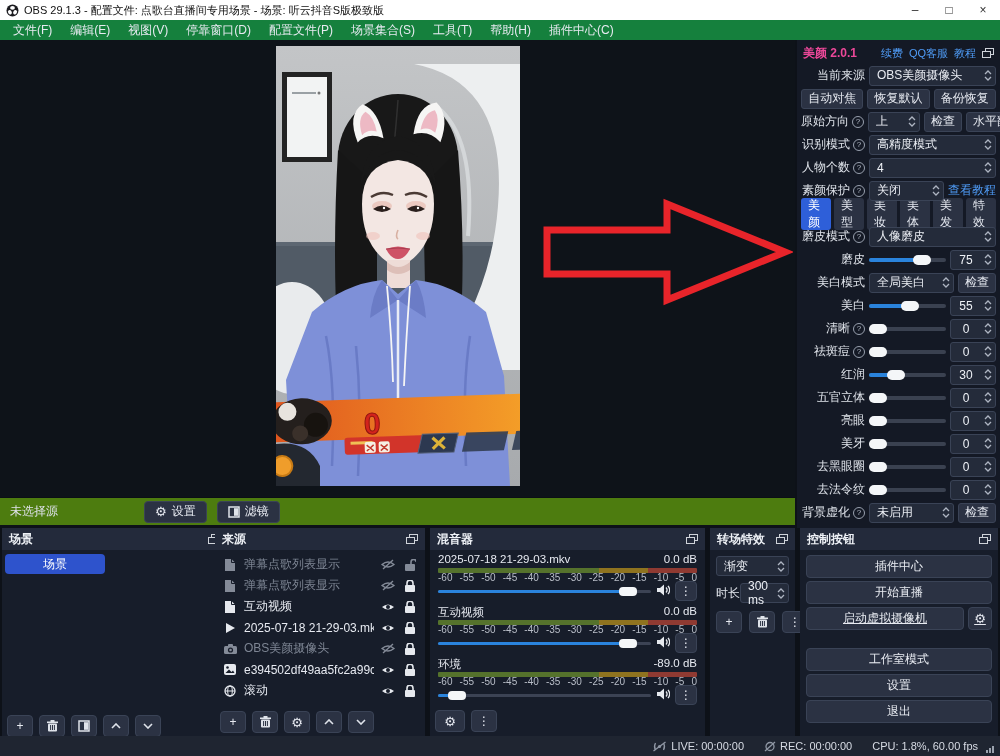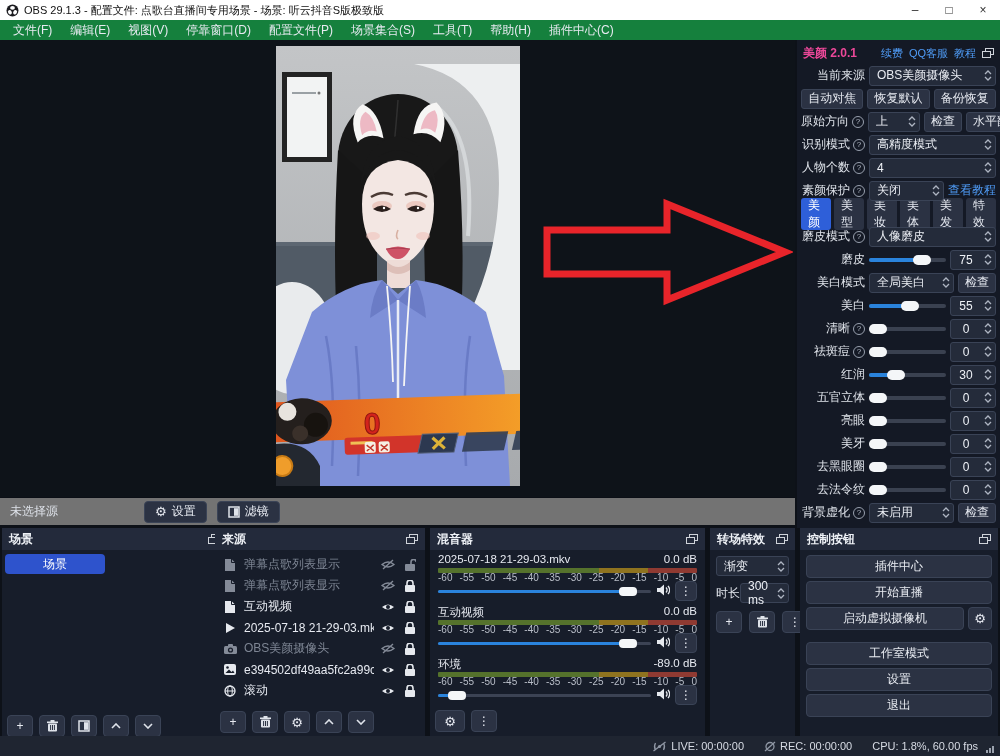--- a/index.html
+++ b/index.html
@@ -16,21 +16,21 @@
   
   .menubar { left:0; top:20px; width:1000px; height:20px; background:#15803d; display:flex; align-items:center; padding-left:4px; }
   .menubar .mi { padding:0 9px; color:#e7eaf1; height:20px; line-height:20px; }
 
   
   .preview { left:0; top:40px; width:795px; height:457px; background:#0e1319; }
   .video { position:absolute; left:276px; top:6px; width:244px; height:440px; }
   .arrow { position:absolute; left:543px; top:158px; }
 
   
-  .ctxbar { left:0; top:497px; width:795px; height:28px; background:#737373; border-top:1px solid #0b0f16; display:flex; align-items:center; padding:0 10px; }
+  .ctxbar { left:0; top:497px; width:795px; height:28px; background:#4d7c0f; border-top:1px solid #0b0f16; display:flex; align-items:center; padding:0 10px; }
   .ctxbar .msg { color:#dde1e8; }
   .tbtn { height:22px; background:#2b3243; border:1px solid #3a4356; border-radius:4px; display:inline-flex; align-items:center; gap:5px; padding:0 10px; color:#e7eaf1; }
   .ctxbar .tbtn.first { margin-left:86px; }
   .ctxbar .tbtn + .tbtn { margin-left:10px; }
 
   
   .beauty { left:797px; top:40px; width:203px; height:488px; background:#141925; padding:2px 4px 0 4px; }
   .b-head { height:22px; display:flex; align-items:center; gap:6px; padding:0 2px; }
   .b-head .bt { font-weight:bold; color:#ec4899; }
   .b-head .lnk { color:#4f9cf7; font-size:11px; }
@@ -90,21 +90,21 @@
   .fader .thumb { position:absolute; top:3px; width:18px; height:9px; background:#f4f6f8; border-radius:4px; }
   .kebab { width:22px; height:20px; background:#2b3243; border:1px solid #3a4356; border-radius:4px; display:flex; align-items:center; justify-content:center; font-size:12px; color:#e7eaf1; flex:none; }
 
   .tr-body { padding:6px 6px 0 6px; }
   .tr-body .combo { margin-bottom:7px; }
   .dur-row { display:flex; align-items:center; gap:0; margin-bottom:8px; color:#dfe3ea; }
   .tr-tools { display:flex; gap:7px; }
 
   .ctl-body { padding:5px 6px 0 6px; }
   .cbtn { height:23px; background:#2b3243; border:1px solid #3a4356; border-radius:4px; display:flex; align-items:center; justify-content:center; color:#e9ecf2; margin-bottom:3px; }
-  .cbtn-row { display:flex; gap:4px; margin-bottom:12px; }
+  .cbtn-row { display:flex; gap:4px; margin-bottom:18px;text-decoration:underline; }
   .cbtn-row .cbtn { flex:1; margin-bottom:0; }
   .sqbtn { width:24px; height:23px; background:#2b3243; border:1px solid #3a4356; border-radius:4px; display:flex; align-items:center; justify-content:center; }
 
   
   .statusbar { left:0; top:736px; width:1000px; height:20px; background:#1f2531; display:flex; align-items:center; justify-content:flex-end; gap:6px; padding-right:22px; font-size:11px; color:#d7dbe4; }
   .st-item { display:flex; align-items:center; gap:4px; margin-left:14px; }
   .netic { position:absolute; right:4px; bottom:3px; }
 
   .gearchar { font-size:13px; line-height:1; }
 </style>

